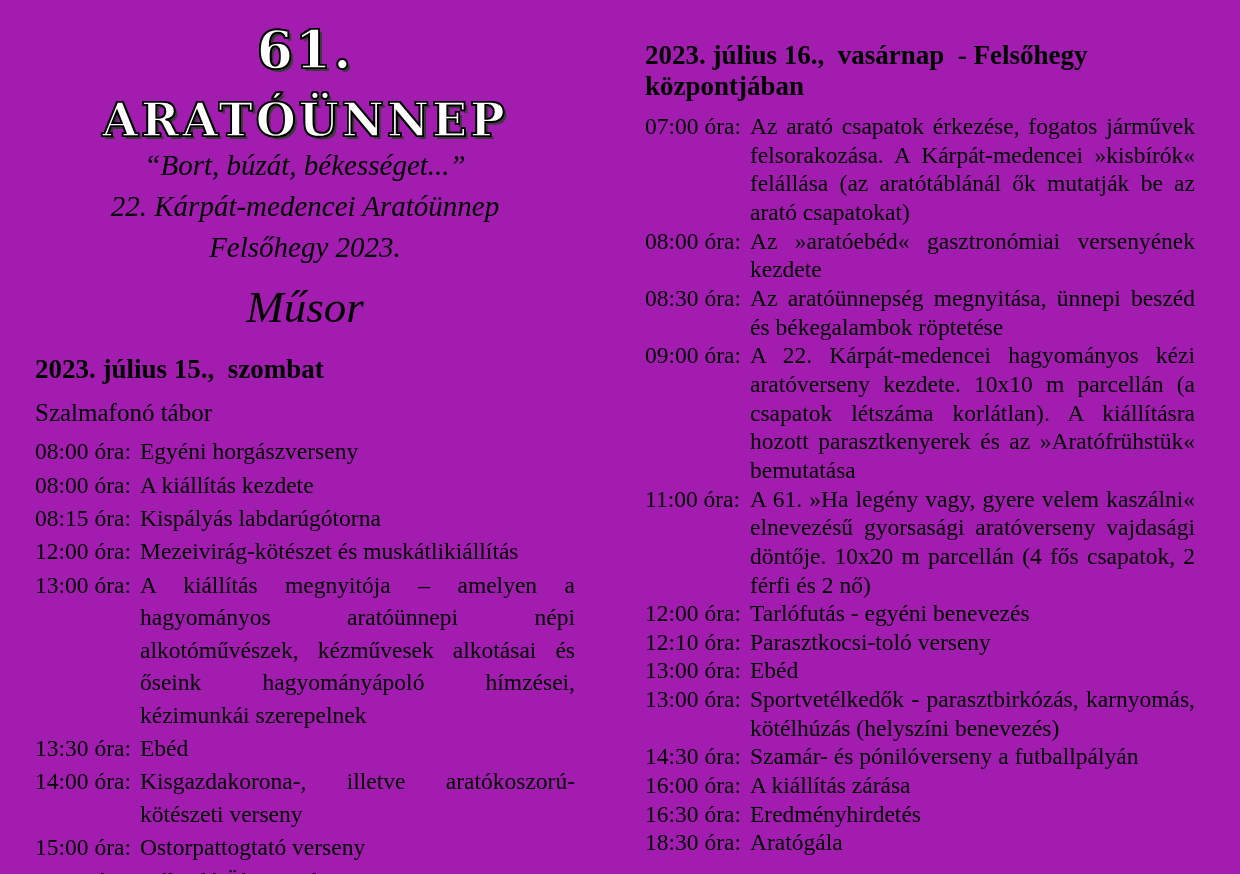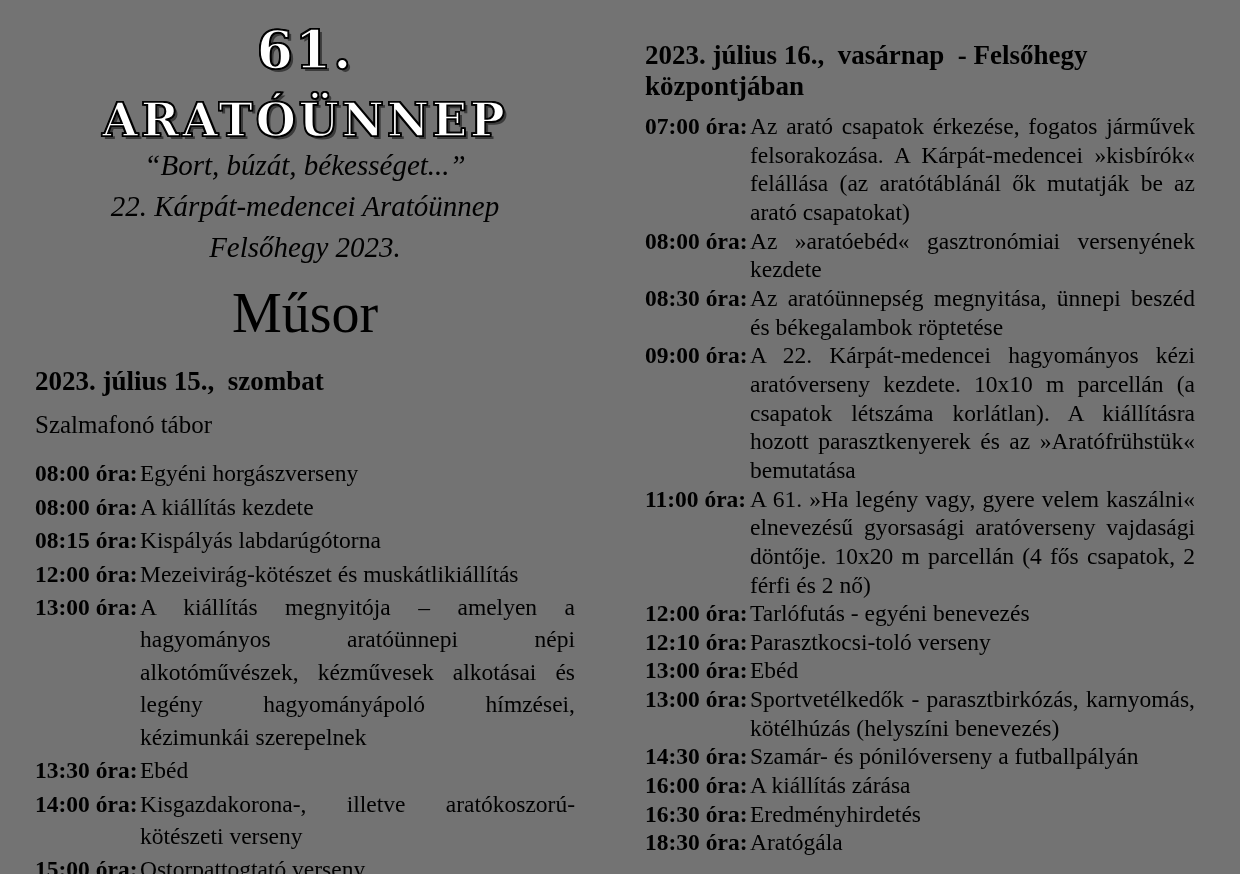--- a/index.html
+++ b/index.html
@@ -6,21 +6,21 @@
     margin: 0;
     padding: 0;
     background: #ffffff;
     color: #000000;
     font-family: "Liberation Serif", serif;
   }
   .page {
     position: relative;
     width: 1240px;
     height: 874px;
-    background: #737373;
+    background: #a21caf;
     overflow: hidden;
     display: flex;
   }
   .col { box-sizing: border-box; }
   .col.left {
     width: 610px;
     padding: 24px 35px 0 35px;
   }
   .col.right {
     width: 630px;
@@ -60,47 +60,47 @@
     margin-top: 4px;
     line-height: 1.2;
   }
   .subtitle {
     font-style: italic;
     font-size: 29px;
     line-height: 1.2;
     margin-top: 6px;
   }
   .musor {
-    font-size: 56px;
+    font-style: italic;
+    font-size: 45px;
     margin-top: 18px;
     line-height: 1.1;
   }
   .day-heading {
     font-size: 27px;
     font-weight: bold;
     margin: 0;
     text-underline-offset: 4px;
     white-space: pre-wrap;
   }
   .left .day-heading { margin-top: 22px; }
   .right .day-heading { margin-bottom: 10px; }
   .note {
     font-size: 25px;
     margin-top: 14px;
-    margin-bottom: 18px;
+    margin-bottom: 8px;
   }
   .schedule { margin-top: 6px; }
   .row {
     display: flex;
     align-items: flex-start;
   }
   .time {
     flex: 0 0 105px;
     white-space: nowrap;
-    font-weight: bold;
   }
   .desc {
     flex: 1 1 auto;
     text-align: justify;
   }
   .left .row {
     font-size: 23.5px;
     line-height: 1.38;
     margin-bottom: 1px;
   }
@@ -145,21 +145,21 @@
           <span class="desc">Kispályás labdarúgótorna</span>
         </div>
 
         <div class="row">
           <span class="time">12:00 óra:</span>
           <span class="desc">Mezeivirág-kötészet és muskátlikiállítás</span>
         </div>
 
         <div class="row">
           <span class="time">13:00 óra:</span>
-          <span class="desc">A kiállítás megnyitója – amelyen a hagyományos aratóünnepi népi alkotóművészek, kézművesek alkotásai és legény hagyományápoló hímzései, kézimunkái szerepelnek</span>
+          <span class="desc">A kiállítás megnyitója – amelyen a hagyományos aratóünnepi népi alkotóművészek, kézművesek alkotásai és őseink hagyományápoló hímzései, kézimunkái szerepelnek</span>
         </div>
 
         <div class="row">
           <span class="time">13:30 óra:</span>
           <span class="desc">Ebéd</span>
         </div>
 
         <div class="row">
           <span class="time">14:00 óra:</span>
           <span class="desc">Kisgazdakorona-, illetve aratókoszorú-kötészeti verseny</span>

